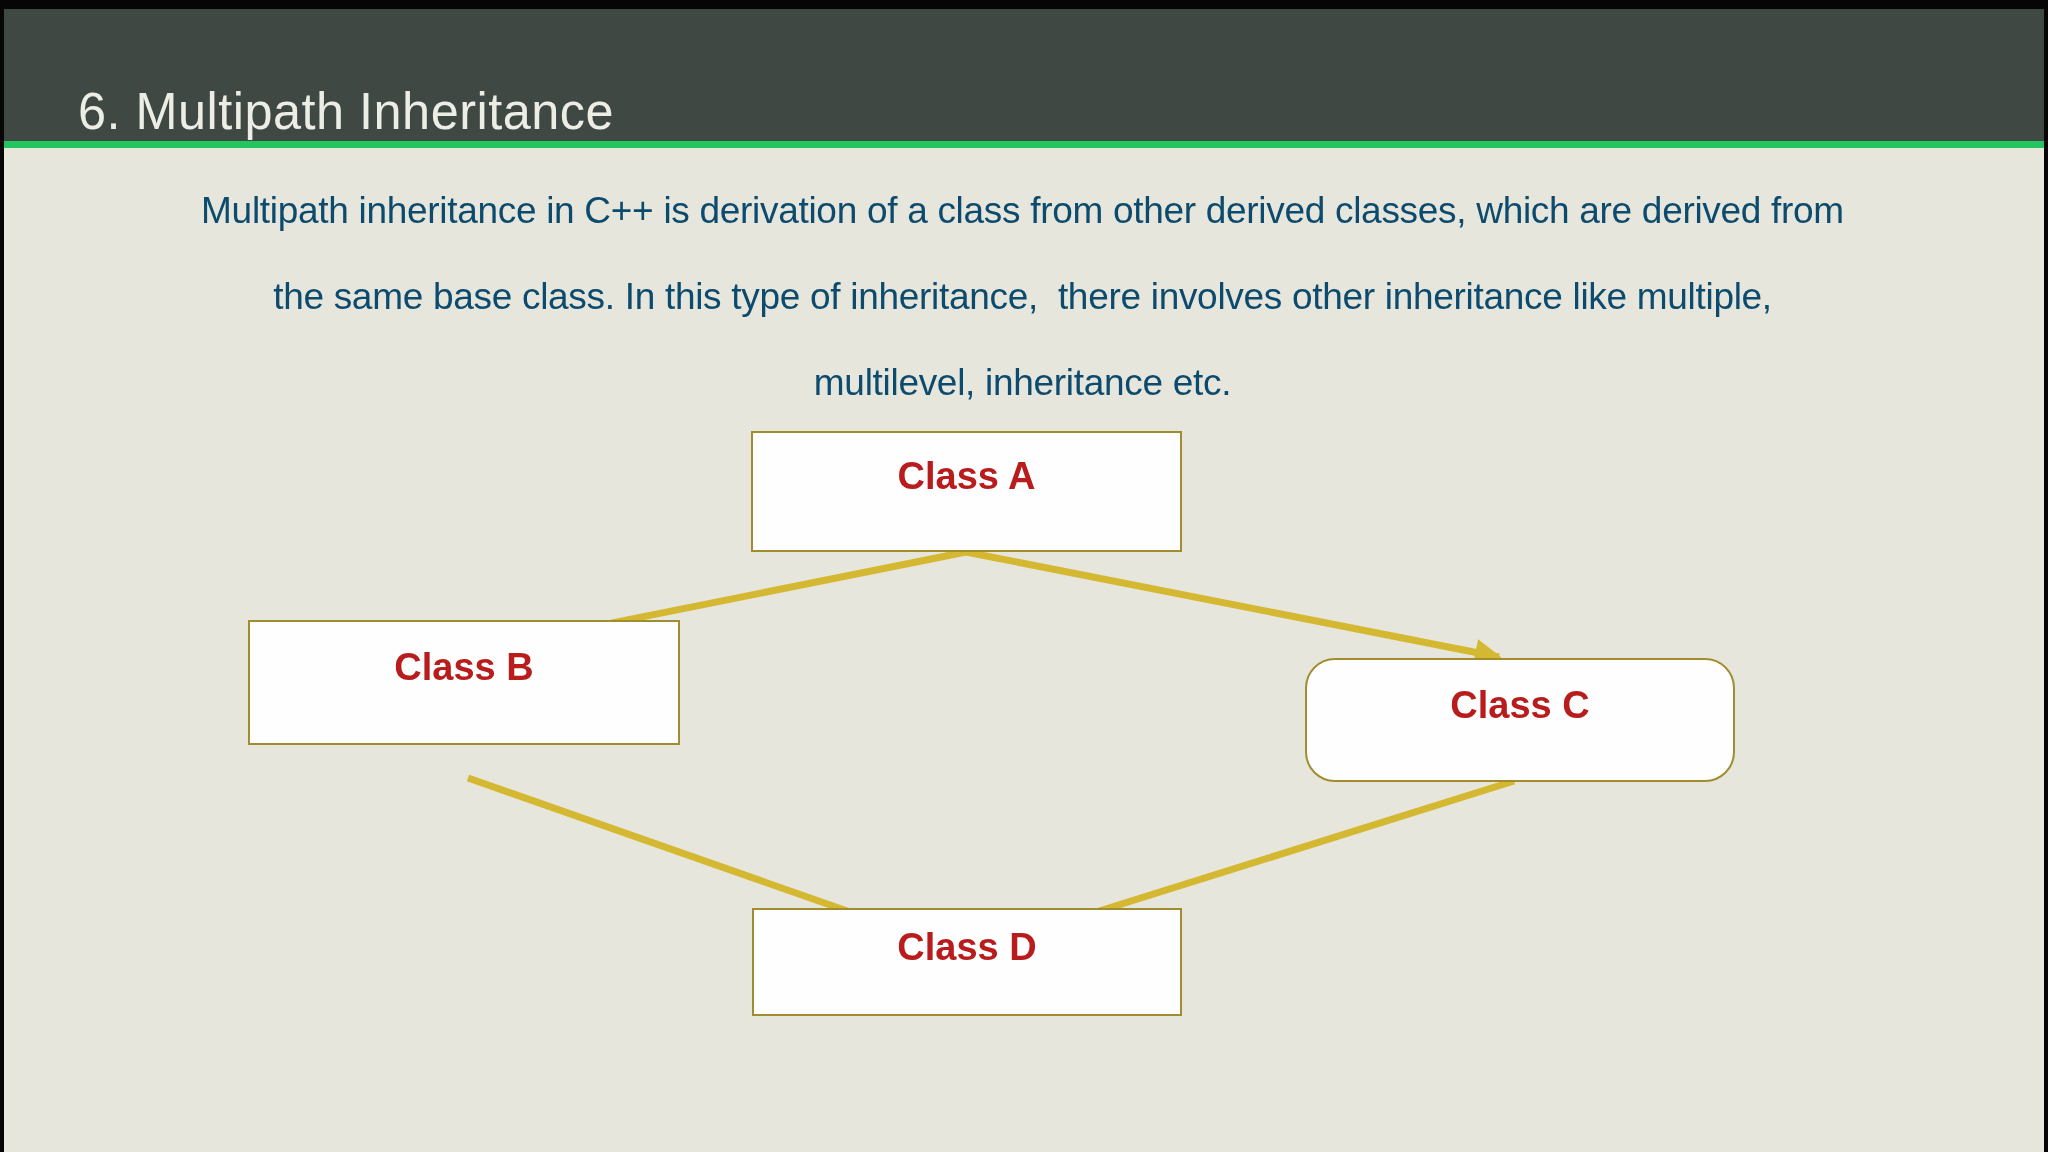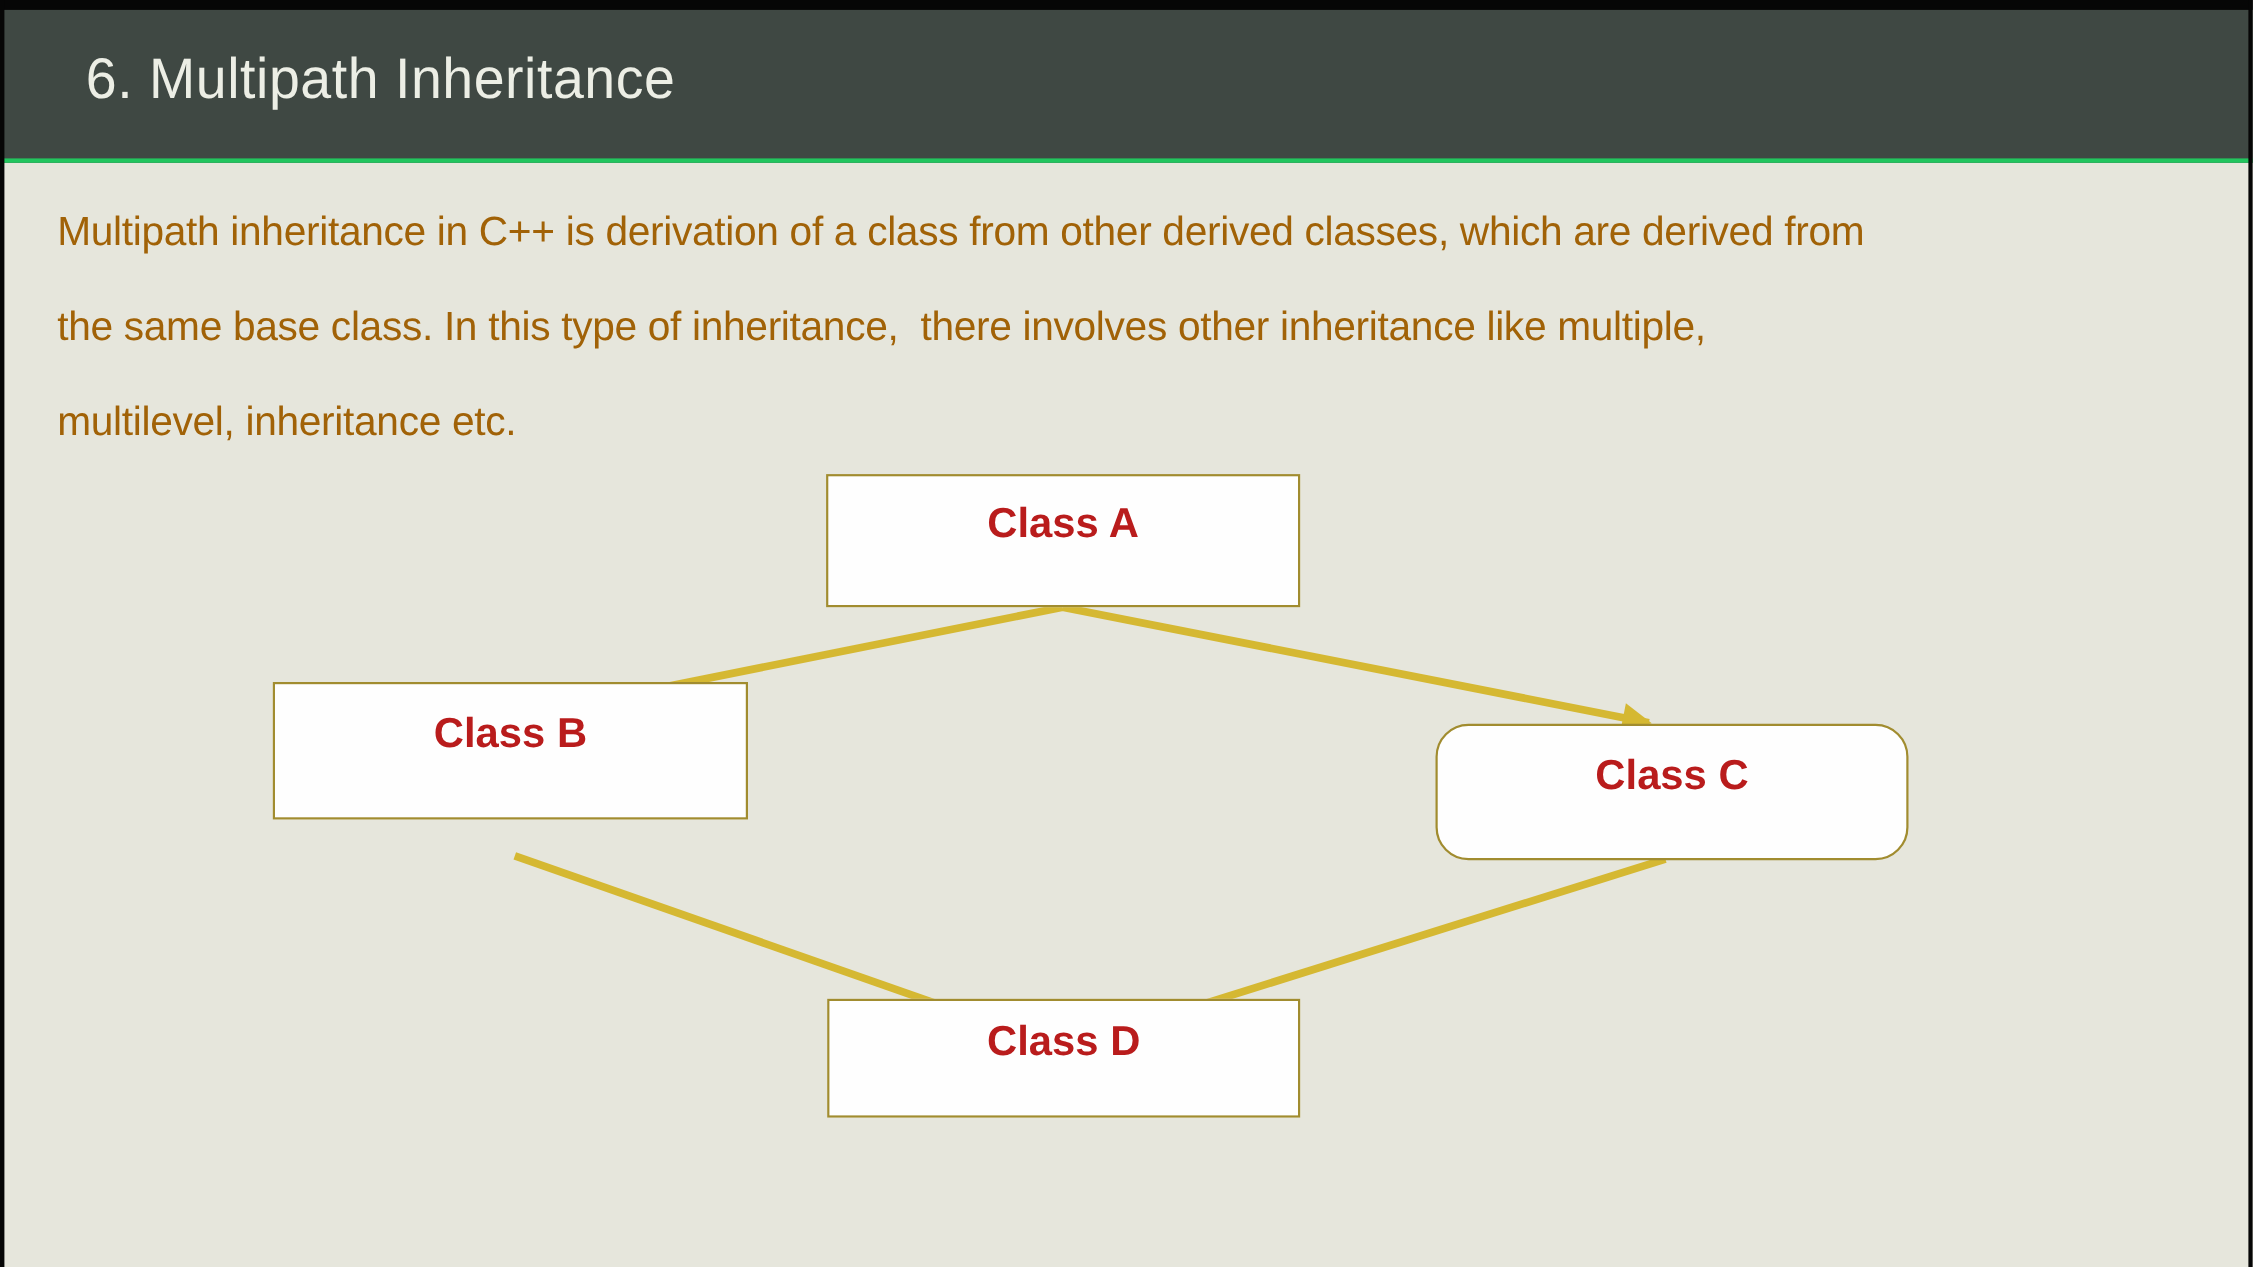--- a/index.html
+++ b/index.html
@@ -20,45 +20,46 @@
   .frame-top    { position: absolute; left: 0; top: 0; width: 2048px; height: 9px; background: #060606; z-index: 10; }
   .frame-left   { position: absolute; left: 0; top: 0; width: 4px;  height: 1152px; background: #060606; z-index: 10; }
   .frame-right  { position: absolute; right: 0; top: 0; width: 4px; height: 1152px; background: #060606; z-index: 10; }
 
   .header {
     position: absolute;
     left: 0; top: 0;
     width: 2048px;
     height: 148px;
     background: #3f4843;
-    border-bottom: 4px solid #22c55e;
+    border-bottom: 7px solid #22c55e;
     display: flex;
-    align-items: center;
+    align-items: flex-end;
     box-sizing: border-box;
   }
   .header h1 {
     margin: 0 0 0 78px;
     font-size: 52px;
     font-weight: 400;
     letter-spacing: 0.5px;
     color: #eceee5;
     transform: scaleX(0.97);
     transform-origin: left center;
     white-space: pre;
   }
 
   .paragraph {
     position: absolute;
-    left: 52px;
+    left: 30px;
     top: 168px;
     width: 1985px;
-    color: #a16207;
+    color: #0c4a6e;
     font-size: 37px;
     line-height: 86px;
     letter-spacing: -0.3px;
+    text-align: center;
   }
   .pline { white-space: pre; }
 
   .edges {
     position: absolute;
     left: 0; top: 0;
     width: 2048px;
     height: 1152px;
     z-index: 1;
   }

